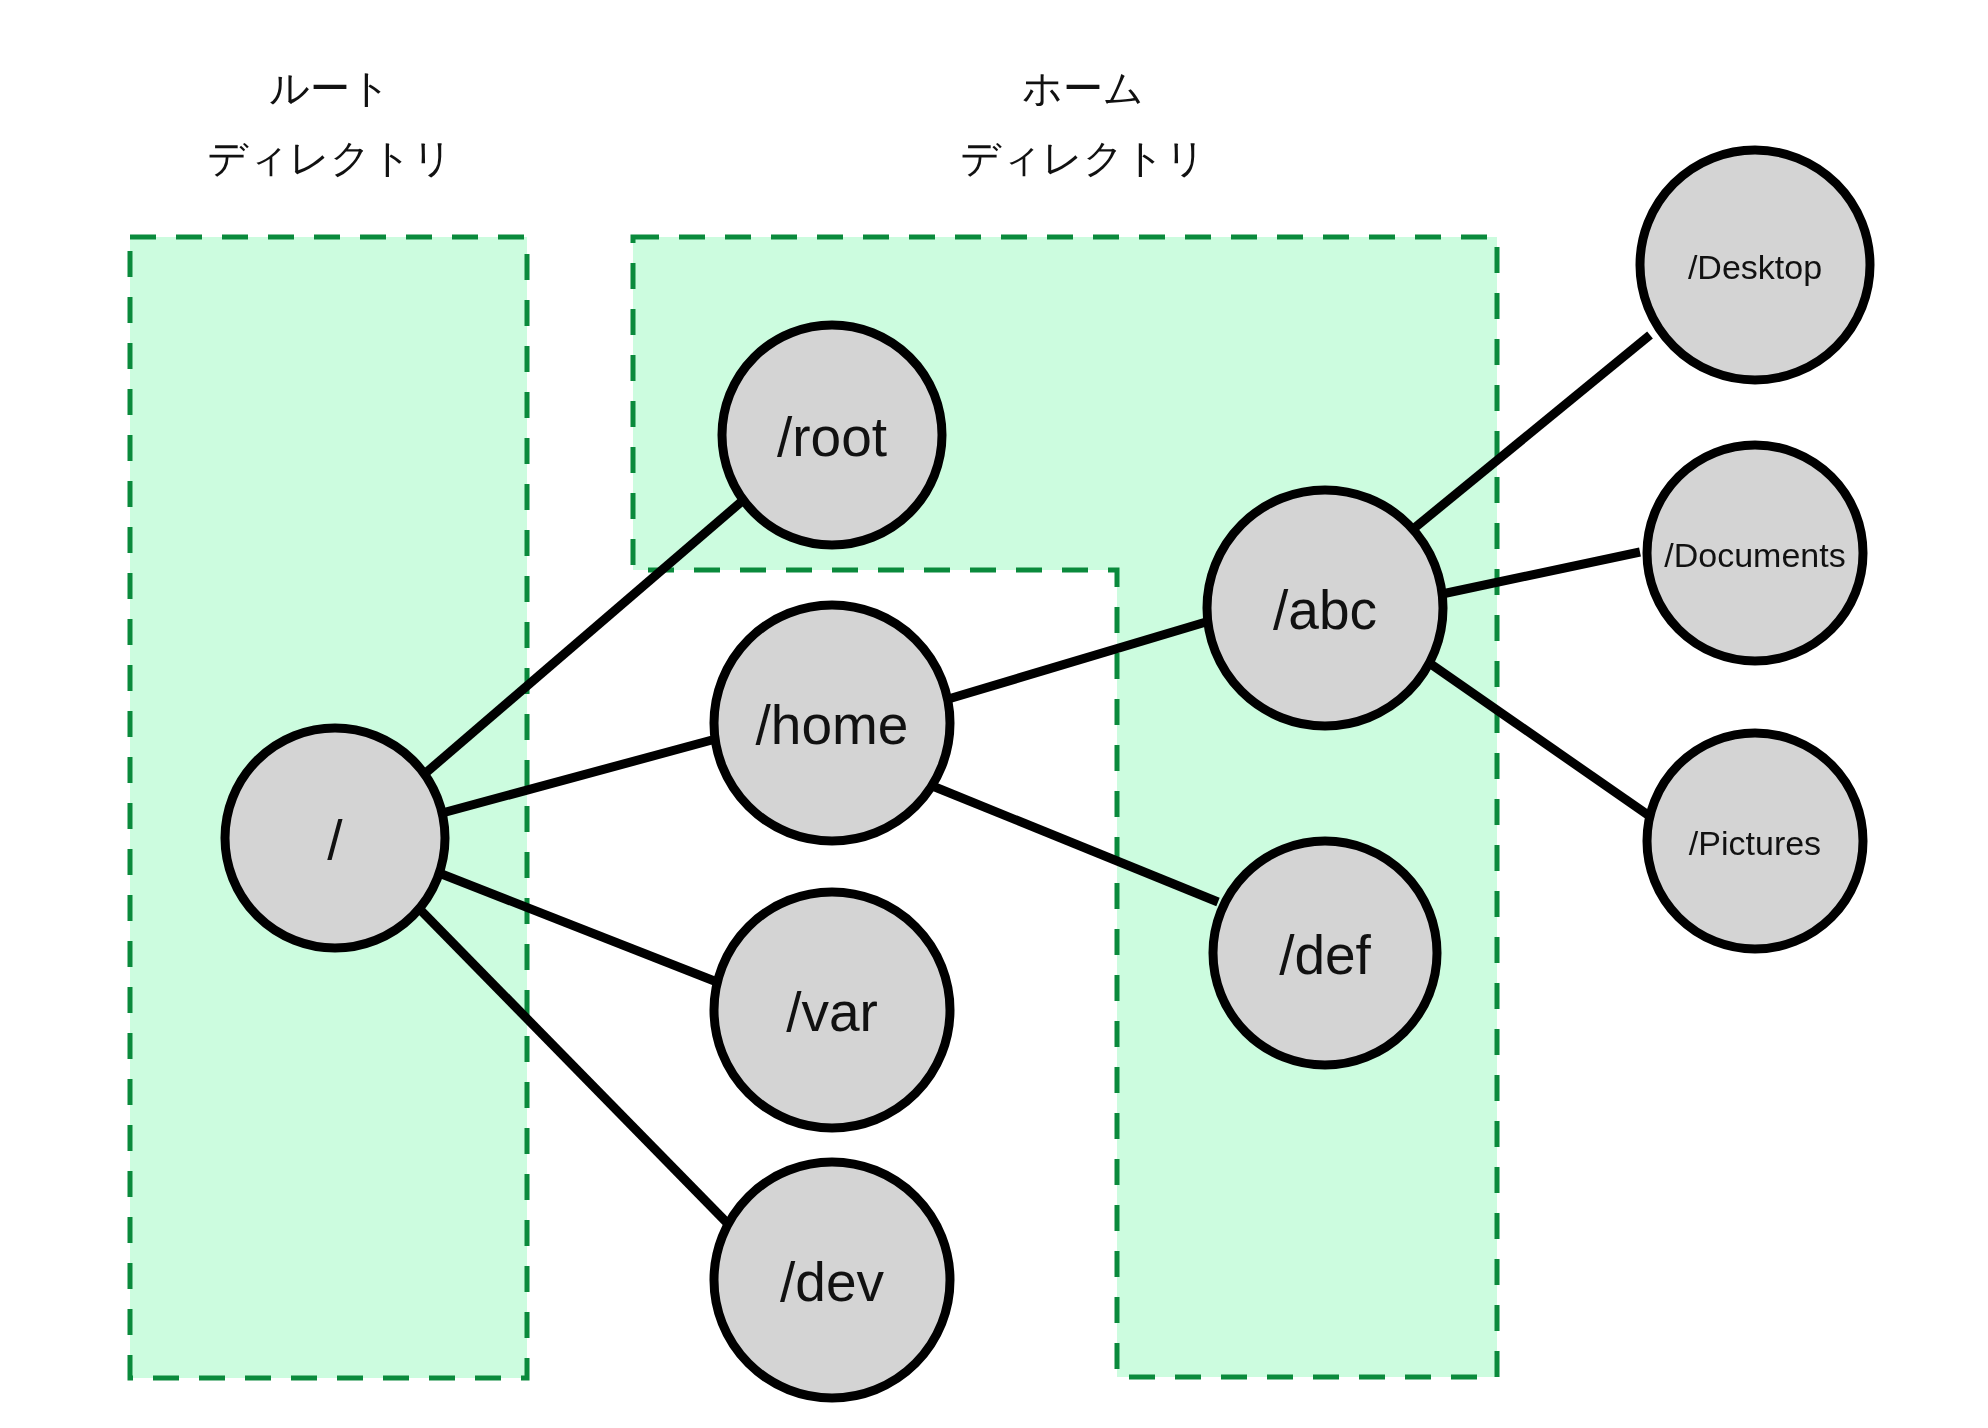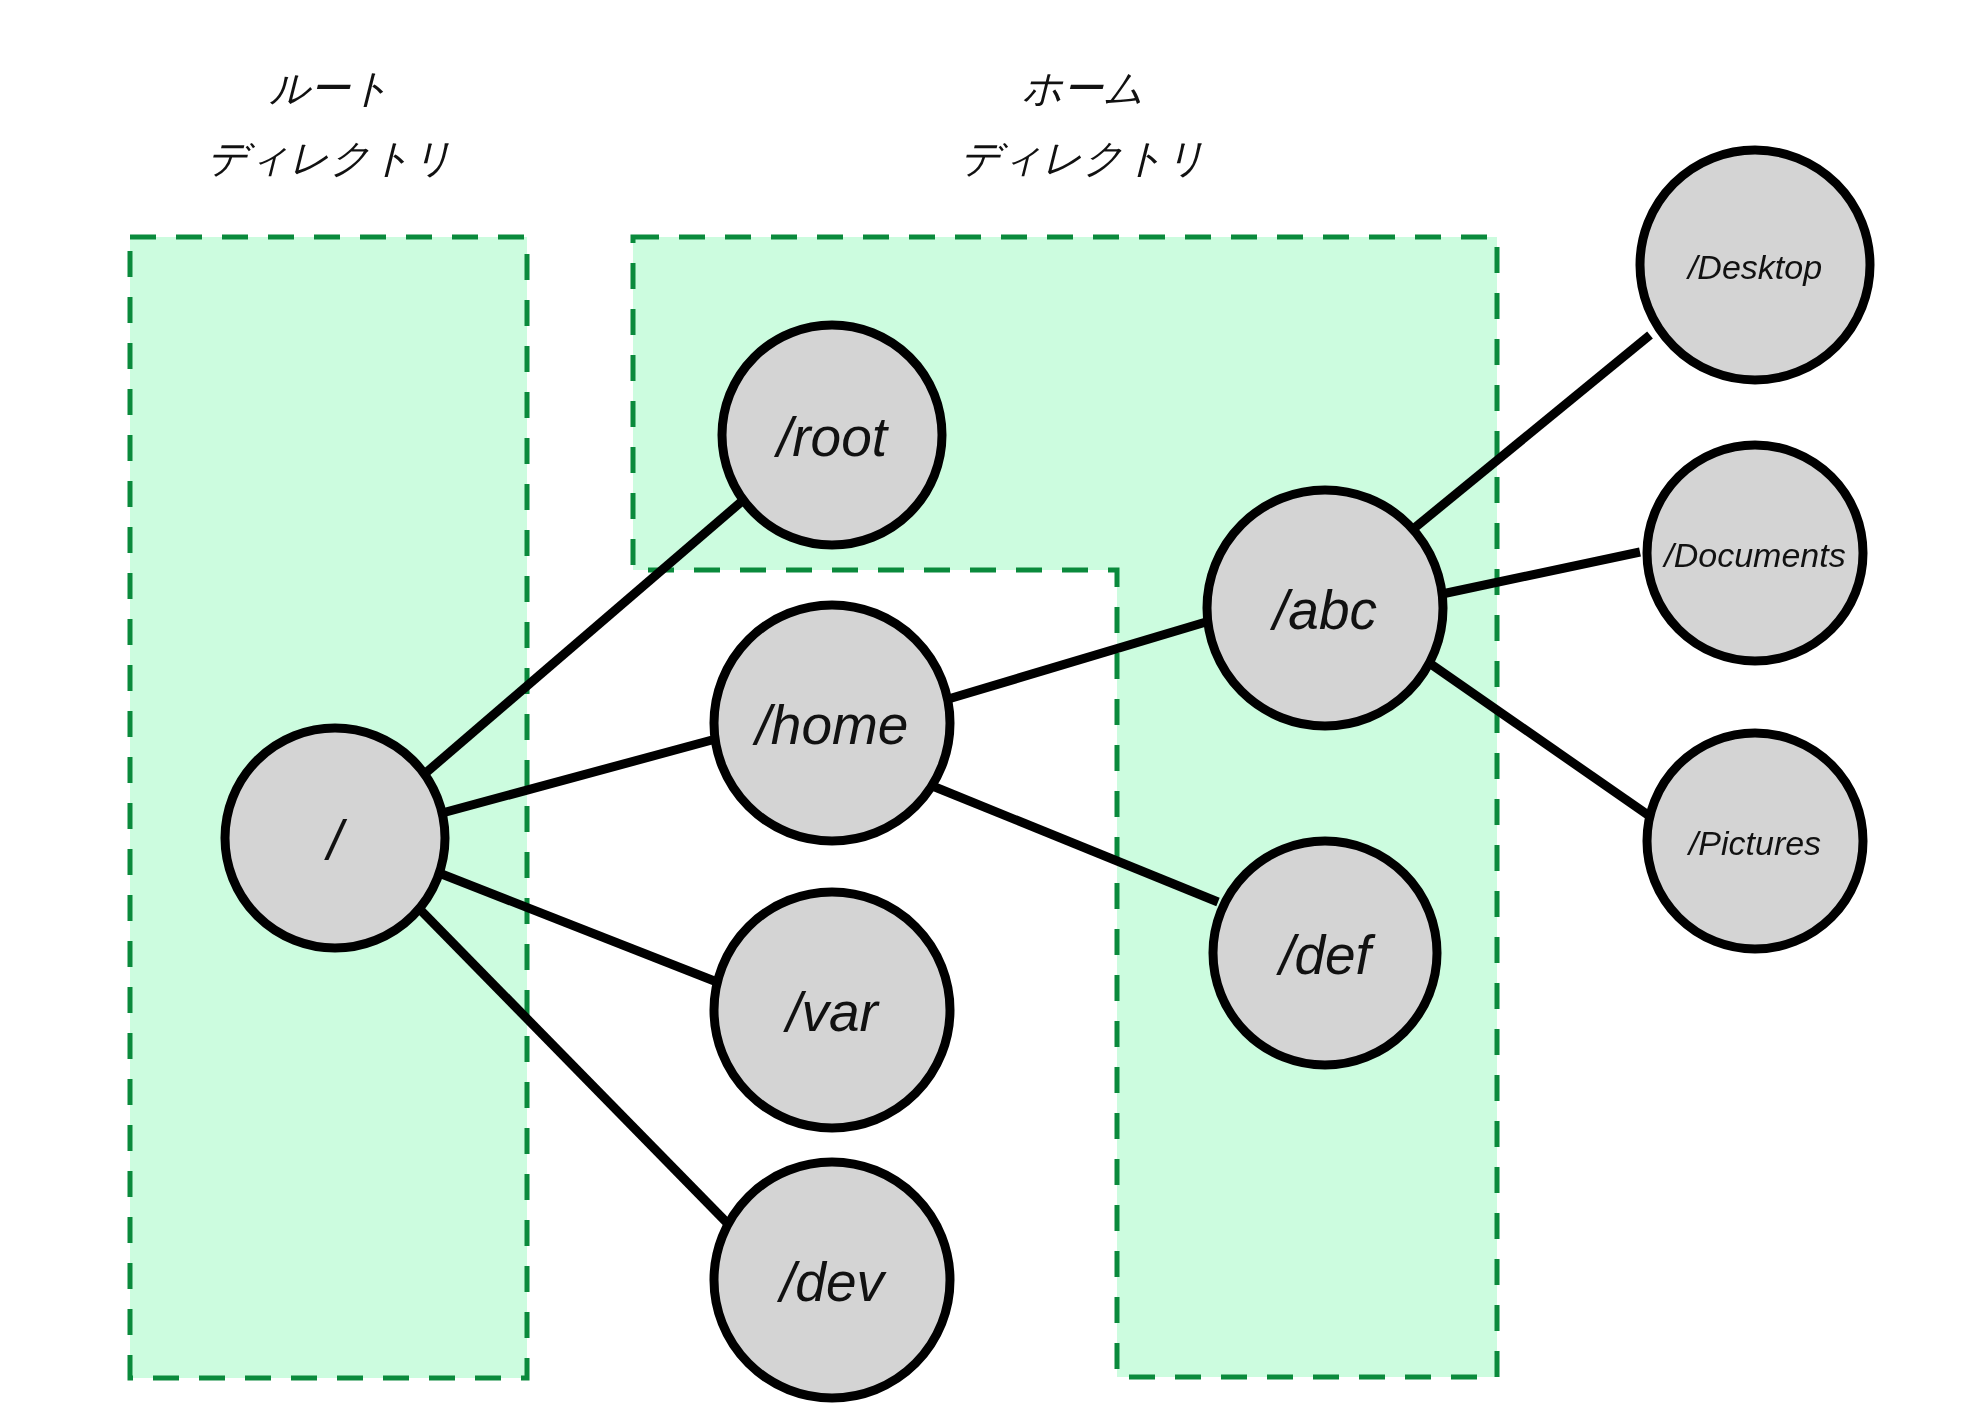--- a/index.html
+++ b/index.html
@@ -11,21 +11,20 @@
     width: 1988px;
     height: 1428px;
     overflow: hidden;
     font-family: "Liberation Sans", sans-serif;
   }
   #diagram-root {
     position: relative;
     width: 1988px;
     height: 1428px;
     background: #ffffff;
-    font-style: italic;
   }
   svg#diagram-svg {
     position: absolute;
     top: 0;
     left: 0;
     width: 1988px;
     height: 1428px;
     display: block;
   }
   .group-box {

